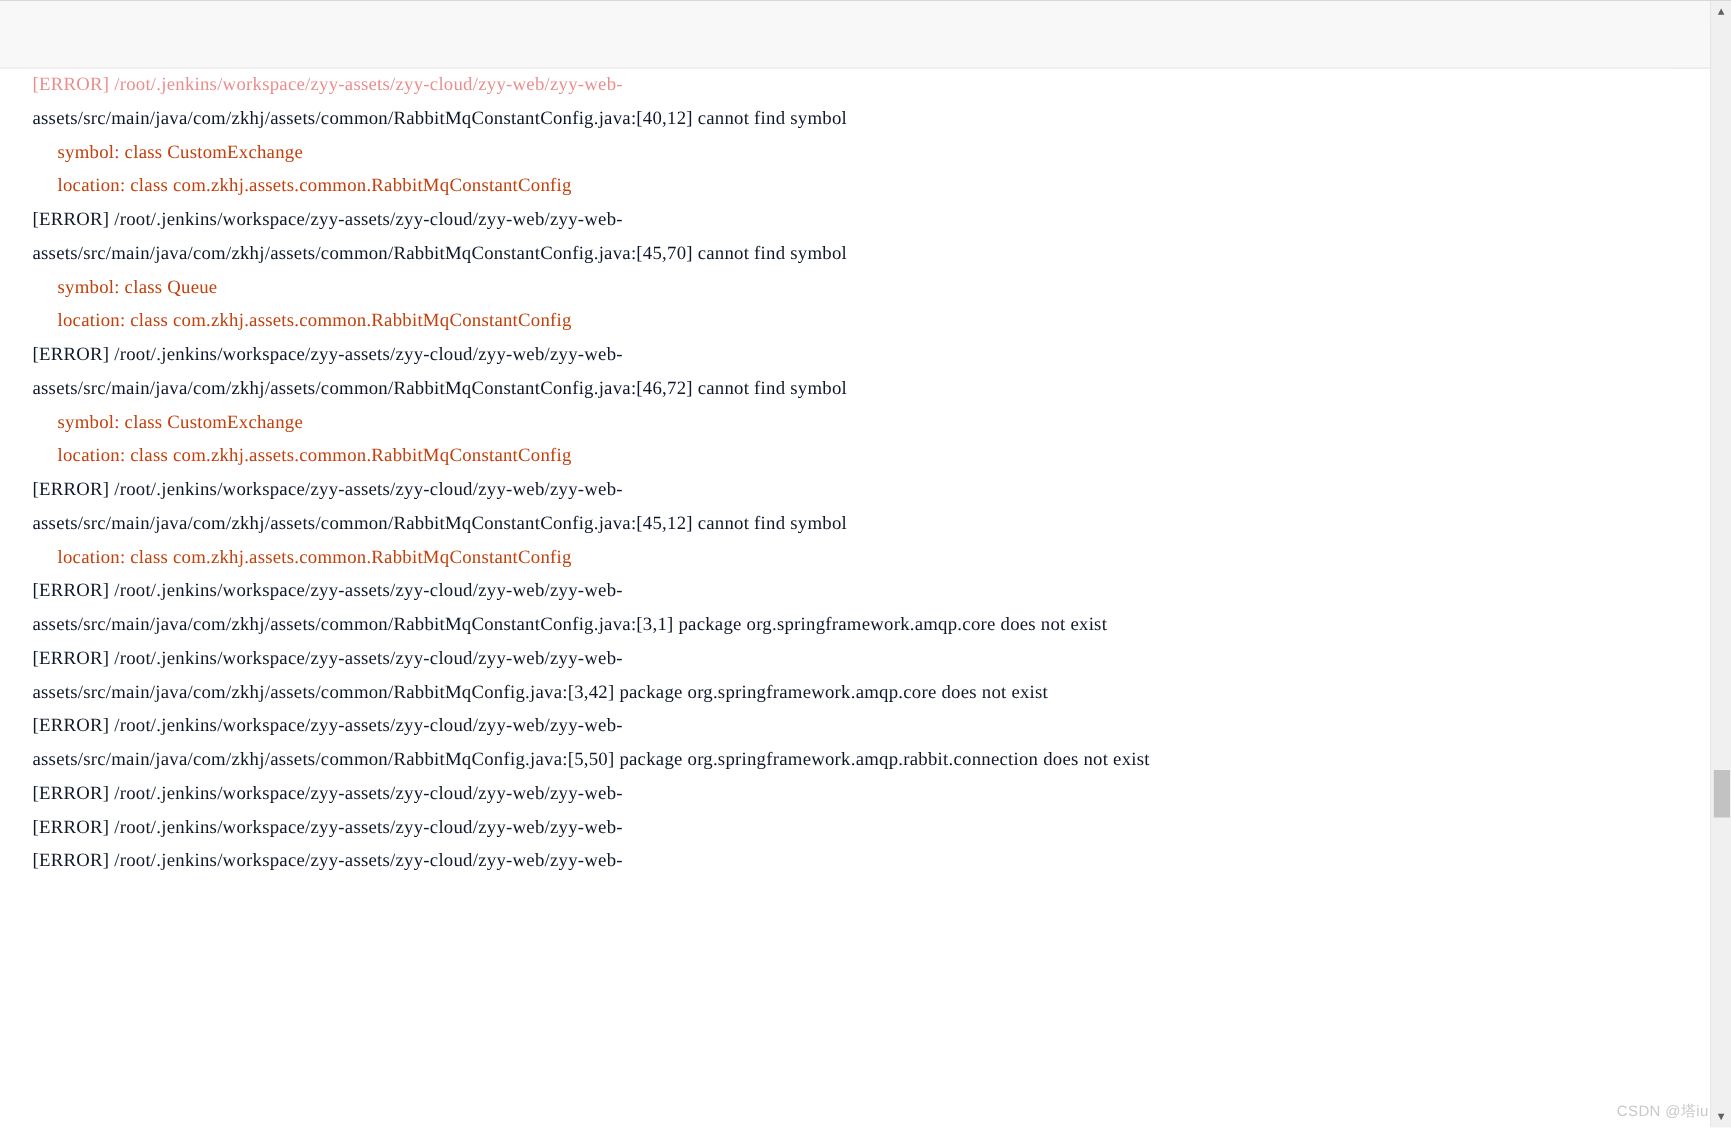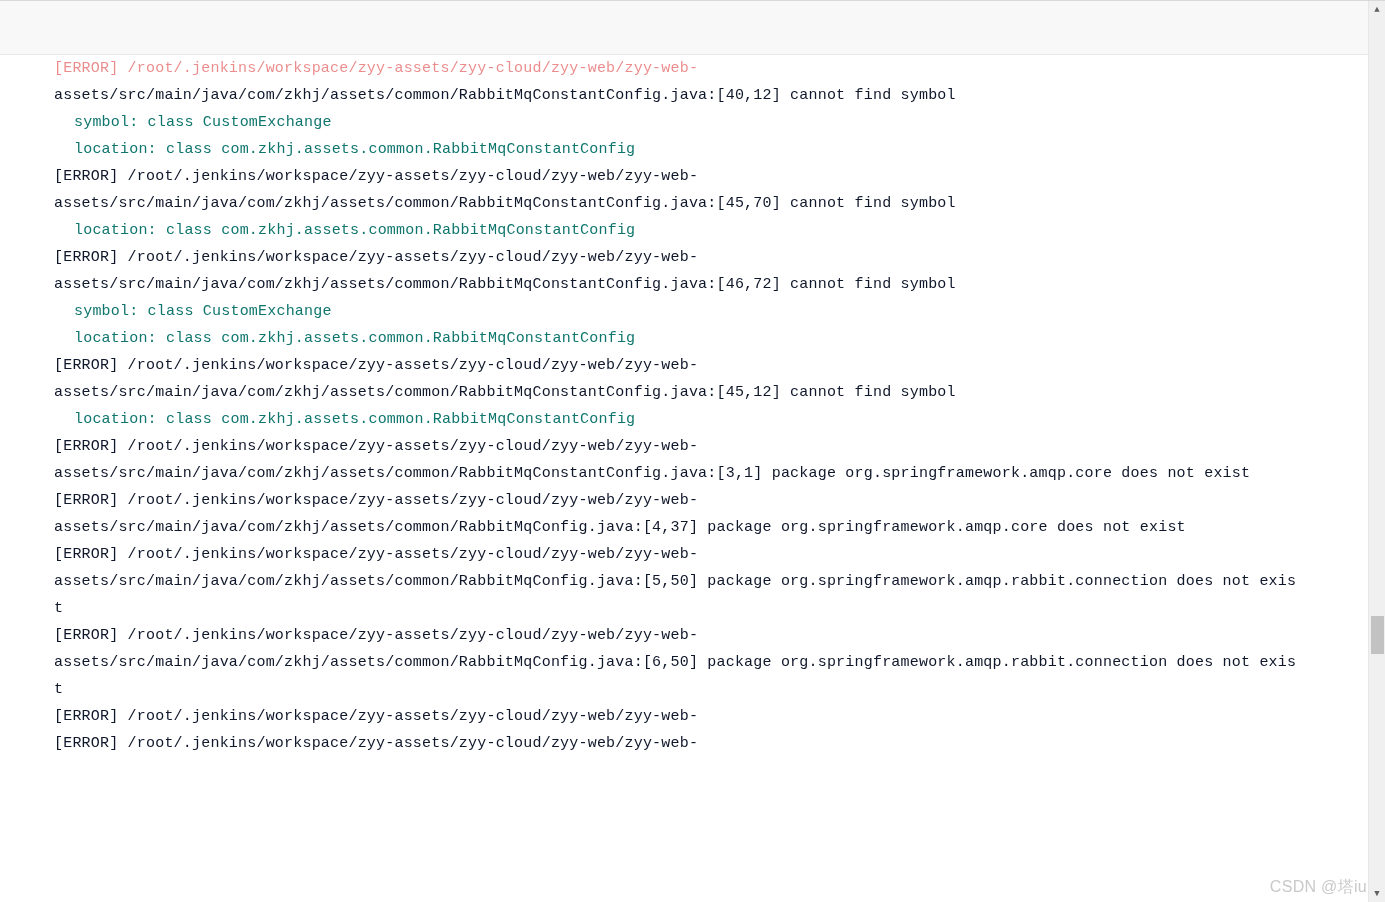--- a/index.html
+++ b/index.html
@@ -32,32 +32,32 @@
     .content-wrap {
       position: absolute;
       top: 54px;
       left: 0;
       right: 48px;
       bottom: 0;
       overflow: hidden;
       background: #ffffff;
     }
     .log {
-      padding: 0 34px 0 54px;
+      padding: 0 34px 0 26px;
       line-height: 27px;
       letter-spacing: 0.2px;
       white-space: normal;
       word-break: break-all;
-      font-family: Liberation Mono, monospace;
+      font-family: Liberation Serif, serif;
     }
     .err {
       color: #0f172a;
     }
     .plain {
-      color: #0f766e;
+      color: #c2410c;
     }
     .indent {
       padding-left: 20px;
     }
     .truncfade {
       color: #d40202;
       opacity: 0.45;
       filter: blur(0.3px);
     }
     
@@ -94,21 +94,21 @@
       left: 2px;
       width: 13px;
       background: #c2c2c2;
       border-radius: 0;
     }
     .watermark {
       position: absolute;
       right: 18px;
       bottom: 4px;
       font-family: "Microsoft YaHei", Arial, sans-serif;
-      font-size: 16px;
+      font-size: 12px;
       color: #c9c9c9;
       letter-spacing: 0.3px;
       user-select: none;
     }
   </style>
 </head>
 <body>
 
 <div class="viewport">
 
@@ -116,36 +116,36 @@
 
   <div class="content-wrap">
     <div class="log" id="log">
       <div class="truncfade">[ERROR] /root/.jenkins/workspace/zyy-assets/zyy-cloud/zyy-web/zyy-web-</div>
 
     <div class="err">assets/src/main/java/com/zkhj/assets/common/RabbitMqConstantConfig.java:[40,12] cannot find symbol</div>
         <div class="plain indent">symbol:   class CustomExchange</div>
         <div class="plain indent">location: class com.zkhj.assets.common.RabbitMqConstantConfig</div>
         <div class="err">[ERROR] /root/.jenkins/workspace/zyy-assets/zyy-cloud/zyy-web/zyy-web-</div>
         <div class="err">assets/src/main/java/com/zkhj/assets/common/RabbitMqConstantConfig.java:[45,70] cannot find symbol</div>
+        <div class="plain indent">symbol:   class Queue</div>
         <div class="plain indent">location: class com.zkhj.assets.common.RabbitMqConstantConfig</div>
         <div class="err">[ERROR] /root/.jenkins/workspace/zyy-assets/zyy-cloud/zyy-web/zyy-web-</div>
         <div class="err">assets/src/main/java/com/zkhj/assets/common/RabbitMqConstantConfig.java:[46,72] cannot find symbol</div>
         <div class="plain indent">symbol:   class CustomExchange</div>
         <div class="plain indent">location: class com.zkhj.assets.common.RabbitMqConstantConfig</div>
         <div class="err">[ERROR] /root/.jenkins/workspace/zyy-assets/zyy-cloud/zyy-web/zyy-web-</div>
         <div class="err">assets/src/main/java/com/zkhj/assets/common/RabbitMqConstantConfig.java:[45,12] cannot find symbol</div>
         <div class="plain indent">location: class com.zkhj.assets.common.RabbitMqConstantConfig</div>
         <div class="err">[ERROR] /root/.jenkins/workspace/zyy-assets/zyy-cloud/zyy-web/zyy-web-</div>
         <div class="err">assets/src/main/java/com/zkhj/assets/common/RabbitMqConstantConfig.java:[3,1] package org.springframework.amqp.core does not exist</div>
         <div class="err">[ERROR] /root/.jenkins/workspace/zyy-assets/zyy-cloud/zyy-web/zyy-web-</div>
-        <div class="err">assets/src/main/java/com/zkhj/assets/common/RabbitMqConfig.java:[4,37] package org.springframework.amqp.core does not exist</div>
+        <div class="err">assets/src/main/java/com/zkhj/assets/common/RabbitMqConfig.java:[3,42] package org.springframework.amqp.core does not exist</div>
         <div class="err">[ERROR] /root/.jenkins/workspace/zyy-assets/zyy-cloud/zyy-web/zyy-web-</div>
         <div class="err">assets/src/main/java/com/zkhj/assets/common/RabbitMqConfig.java:[5,50] package org.springframework.amqp.rabbit.connection does not exist</div>
         <div class="err">[ERROR] /root/.jenkins/workspace/zyy-assets/zyy-cloud/zyy-web/zyy-web-</div>
-        <div class="err">assets/src/main/java/com/zkhj/assets/common/RabbitMqConfig.java:[6,50] package org.springframework.amqp.rabbit.connection does not exist</div>
         <div class="err">[ERROR] /root/.jenkins/workspace/zyy-assets/zyy-cloud/zyy-web/zyy-web-</div>
         <div class="err">[ERROR] /root/.jenkins/workspace/zyy-assets/zyy-cloud/zyy-web/zyy-web-</div>
       </div>
   </div>
 
   <div class="scrollbar">
     <div class="sb-btn">
       <span>▲</span>
     </div>
     <div class="sb-track">

